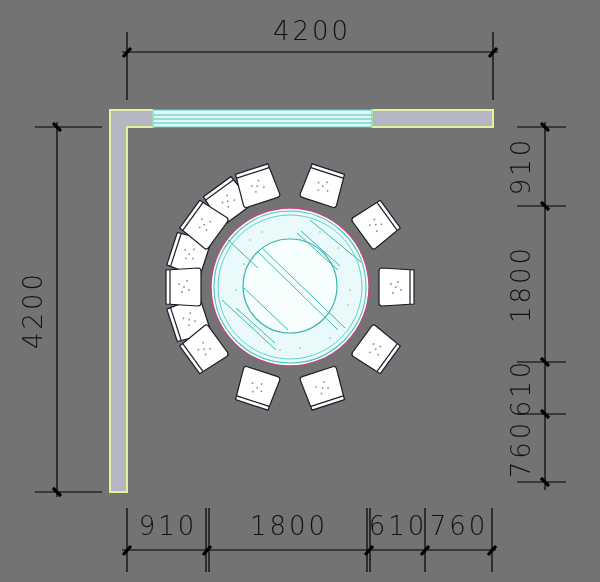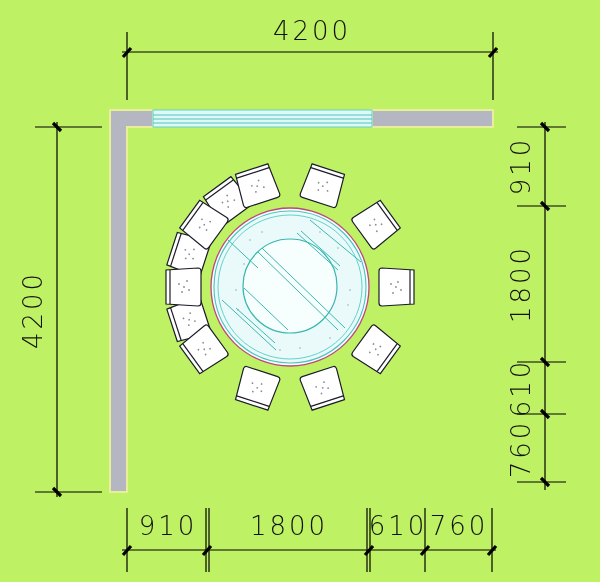--- a/index.html
+++ b/index.html
@@ -1,16 +1,16 @@
 <!DOCTYPE html>
 <html><head>
 <meta charset="utf-8">
 <style>
   html, body { margin: 0; padding: 0; background: #ffffff; }
-  #canvas { position: relative; width: 600px; height: 582px; background: #bef264; overflow: hidden; }
+  #canvas { position: relative; width: 600px; height: 582px; background: #737373; overflow: hidden; }
   svg { position: absolute; left: 0; top: 0; }
   .dim-text { font-family: "DejaVu Sans", sans-serif; font-size: 26px; fill: #111; font-weight: 200; letter-spacing: 3px; }
   .dim-line { stroke: #000; stroke-width: 1.2; fill: none; }
   .tick { stroke: #000; stroke-width: 3.2; }
   .wall { fill: #b4b7c2; stroke: #e9ee9a; stroke-width: 2; }
   .window-frame { fill: #dff7f7; stroke: #5fd0c8; stroke-width: 1; }
   .window-line { stroke: #4fc6be; stroke-width: 1; }
   .chair { fill: #ffffff; stroke: #1b1b2b; stroke-width: 1.2; }
   .chair-back { stroke: #1b1b2b; stroke-width: 1.2; fill: none; }
   .table-outer { fill: #f5fcfc; stroke: #c0457e; stroke-width: 1.3; }

